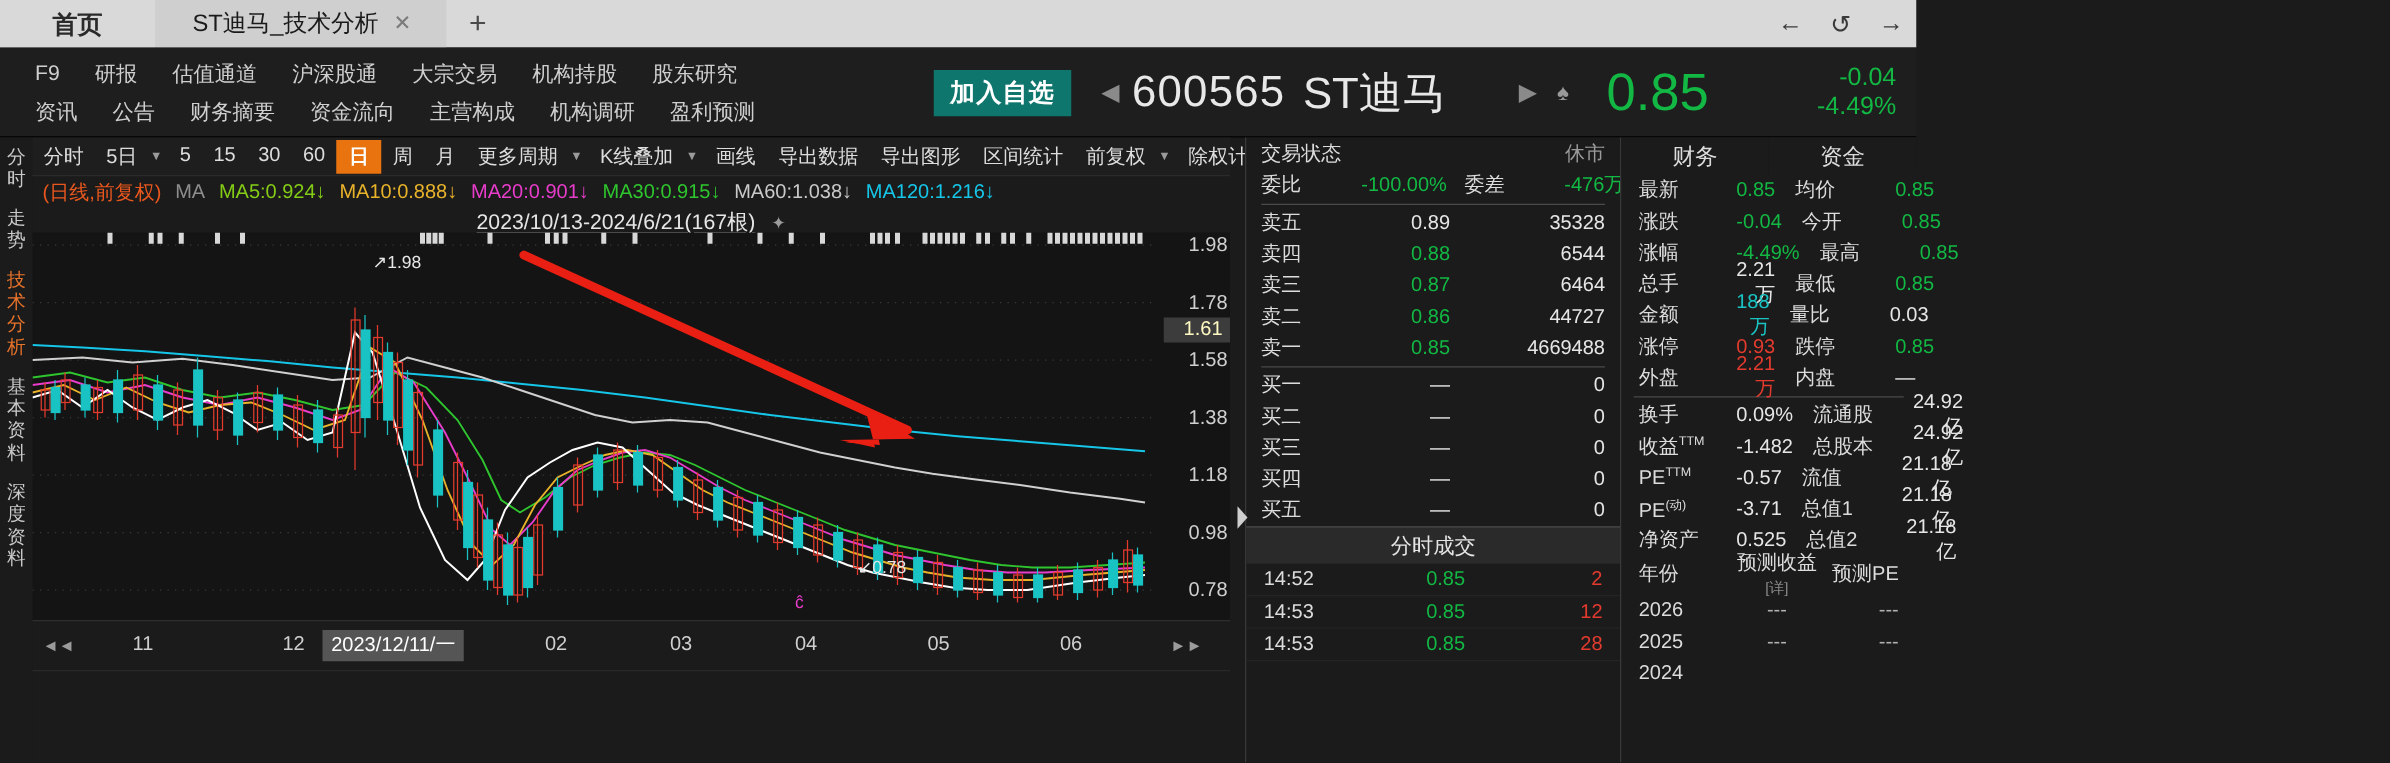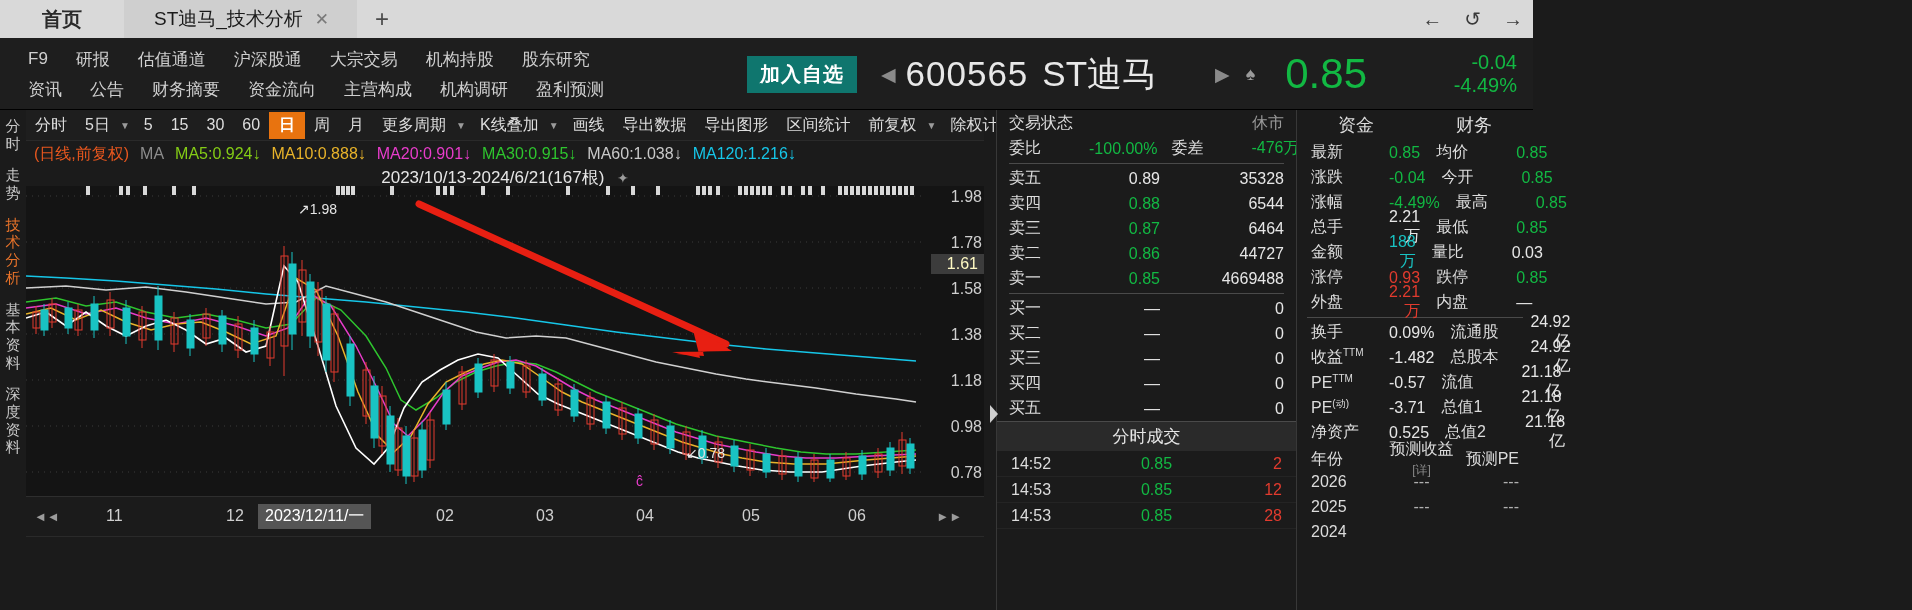--- a/index.html
+++ b/index.html
@@ -187,21 +187,21 @@
   .rrow .c2 { flex:1; text-align:right; padding-right:16px; }
   .rrow .c3 { flex:0 0 80px; color:#dcdcdc; }
   .rrow .c4 { flex:1; text-align:right; }
   .hr { height:1px; background:#4a4a4a; margin:2px 10px; }
   sup { font-size:10px; }
   .fc-hdr { display:flex; align-items:center; height:28px; padding:0 14px;
             font-size:16px; }
   .fc-hdr .f1 { flex:0 0 78px; color:#dcdcdc; }
   .fc-hdr .f2 { flex:1; text-align:center; color:#dcdcdc;}
   .fc-hdr .f3 { flex:1; text-align:right; color:#dcdcdc;}
-  .fc-row { display:flex; align-items:flex-start; height:25px; padding:0 14px;
+  .fc-row { display:flex; align-items:flex-end; height:25px; padding:0 14px;
             font-size:16px; }
   .fc-row .f1 { flex:0 0 78px; color:#dcdcdc; }
   .fc-row .f2 { flex:1; text-align:center; color:#b0b0b0;}
   .fc-row .f3 { flex:1; text-align:right; color:#b0b0b0;}
   .dim { color:#9a9a9a; }
   .grn { color:#12b843; }
   .red { color:#e23b2e; }
   .wht { color:#e6e6e6; }
   .cyan { color:#19c3c3; }
   .det { color:#8a8a8a; font-size:12px; }
@@ -682,22 +682,22 @@
     </div>
     <div class="tick-row">
       <div class="t">14:53</div>
       <div class="p grn">0.85</div>
       <div class="v red">28</div>
     </div>
   </div>
 
   <div class="right">
     <div class="rtabs">
+      <div class="rtab">财务</div>
       <div class="rtab">资金</div>
-      <div class="rtab">财务</div>
     </div>
 
     <div class="rrow">
       <div class="c1">最新</div>
       <div class="c2 grn">0.85</div>
       <div class="c3">均价</div>
       <div class="c4 grn">0.85</div>
     </div>
     <div class="rrow">
       <div class="c1">涨跌</div>

